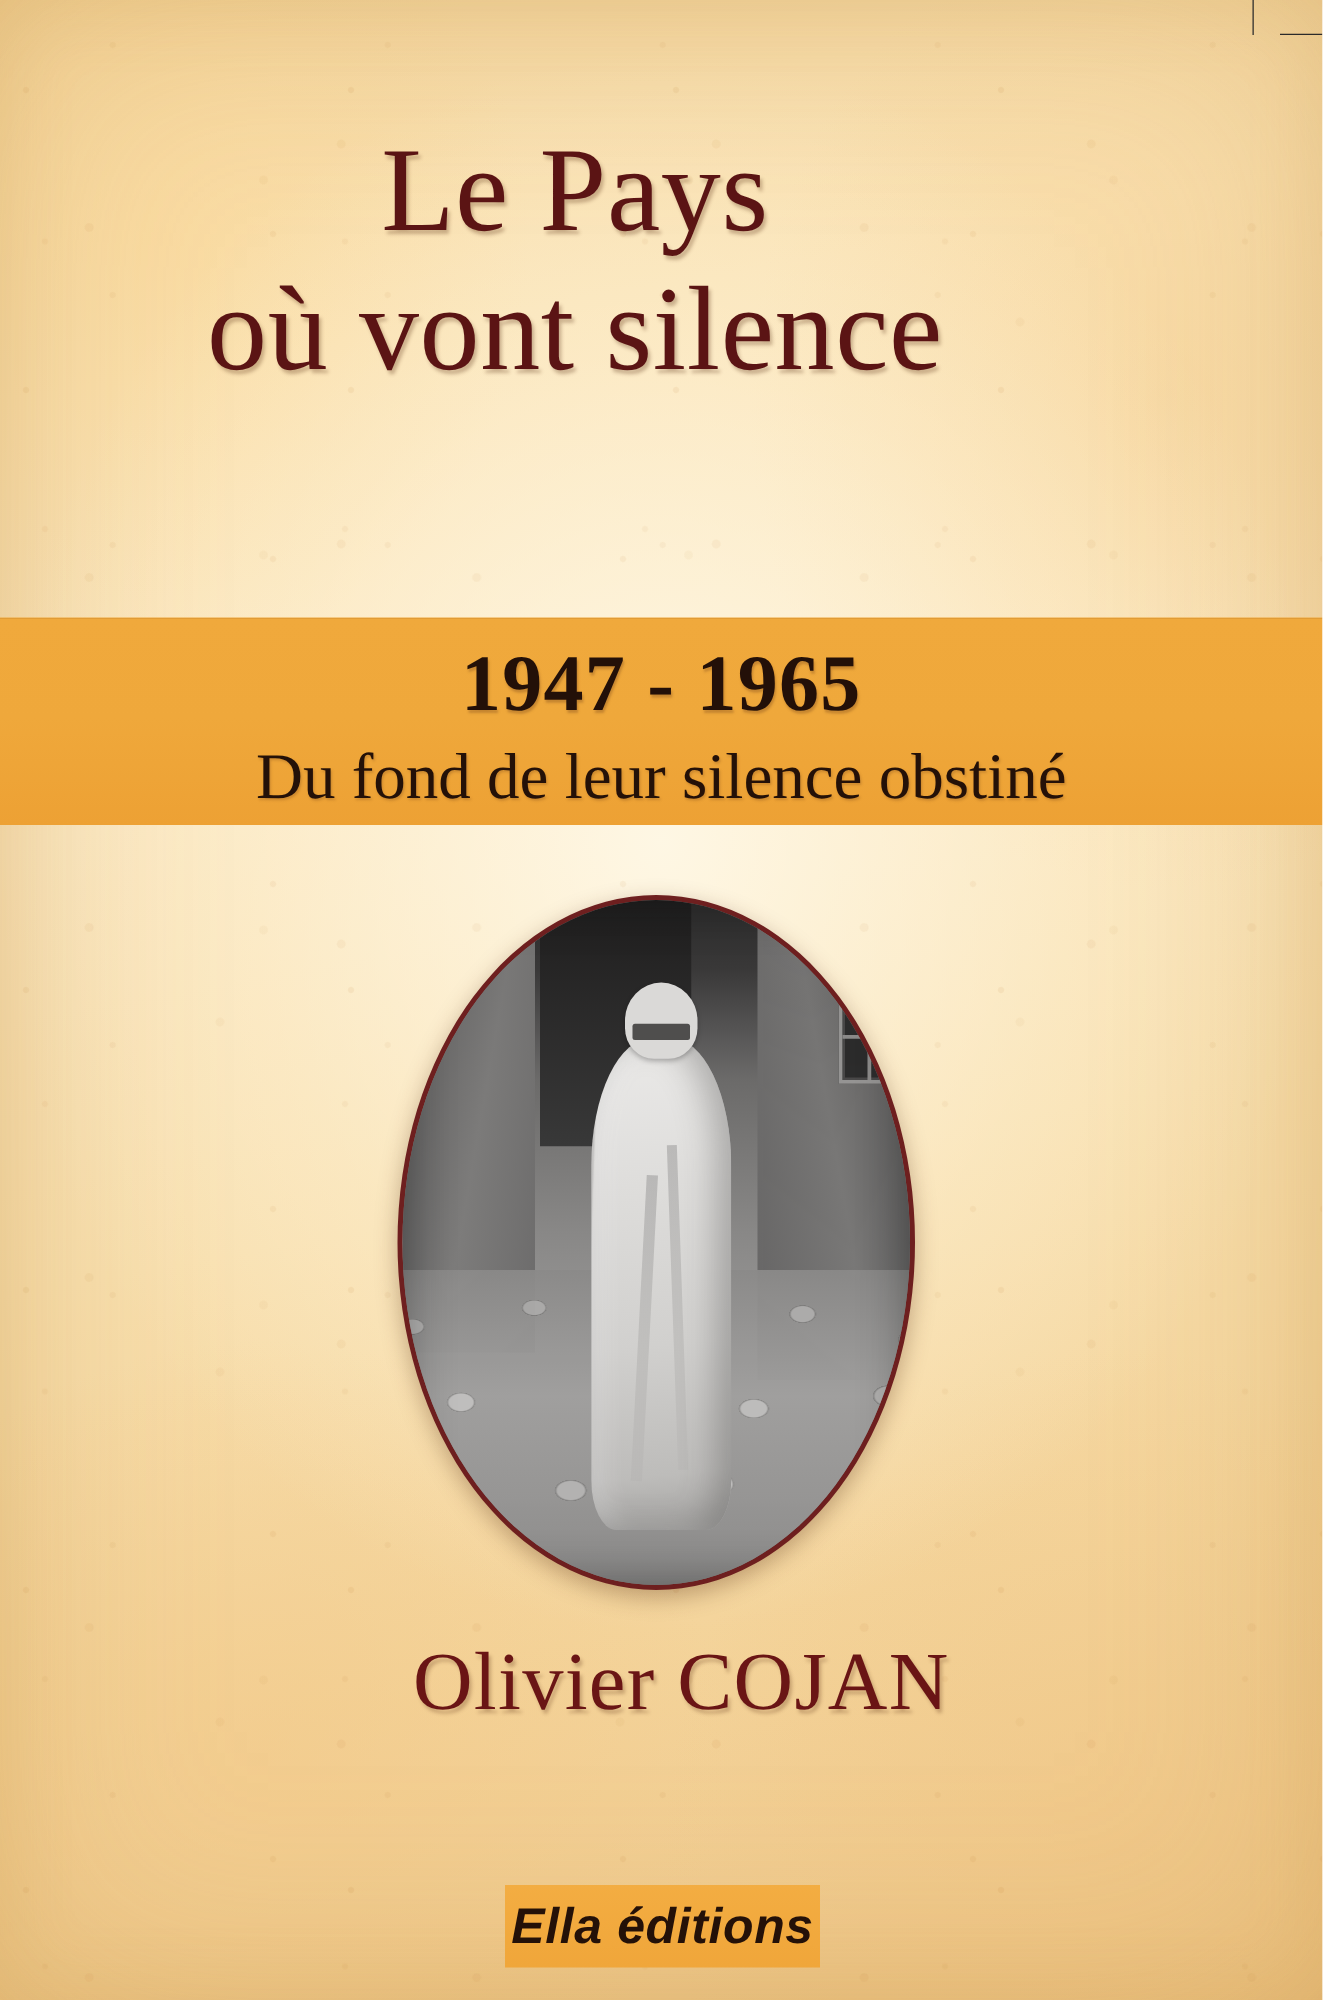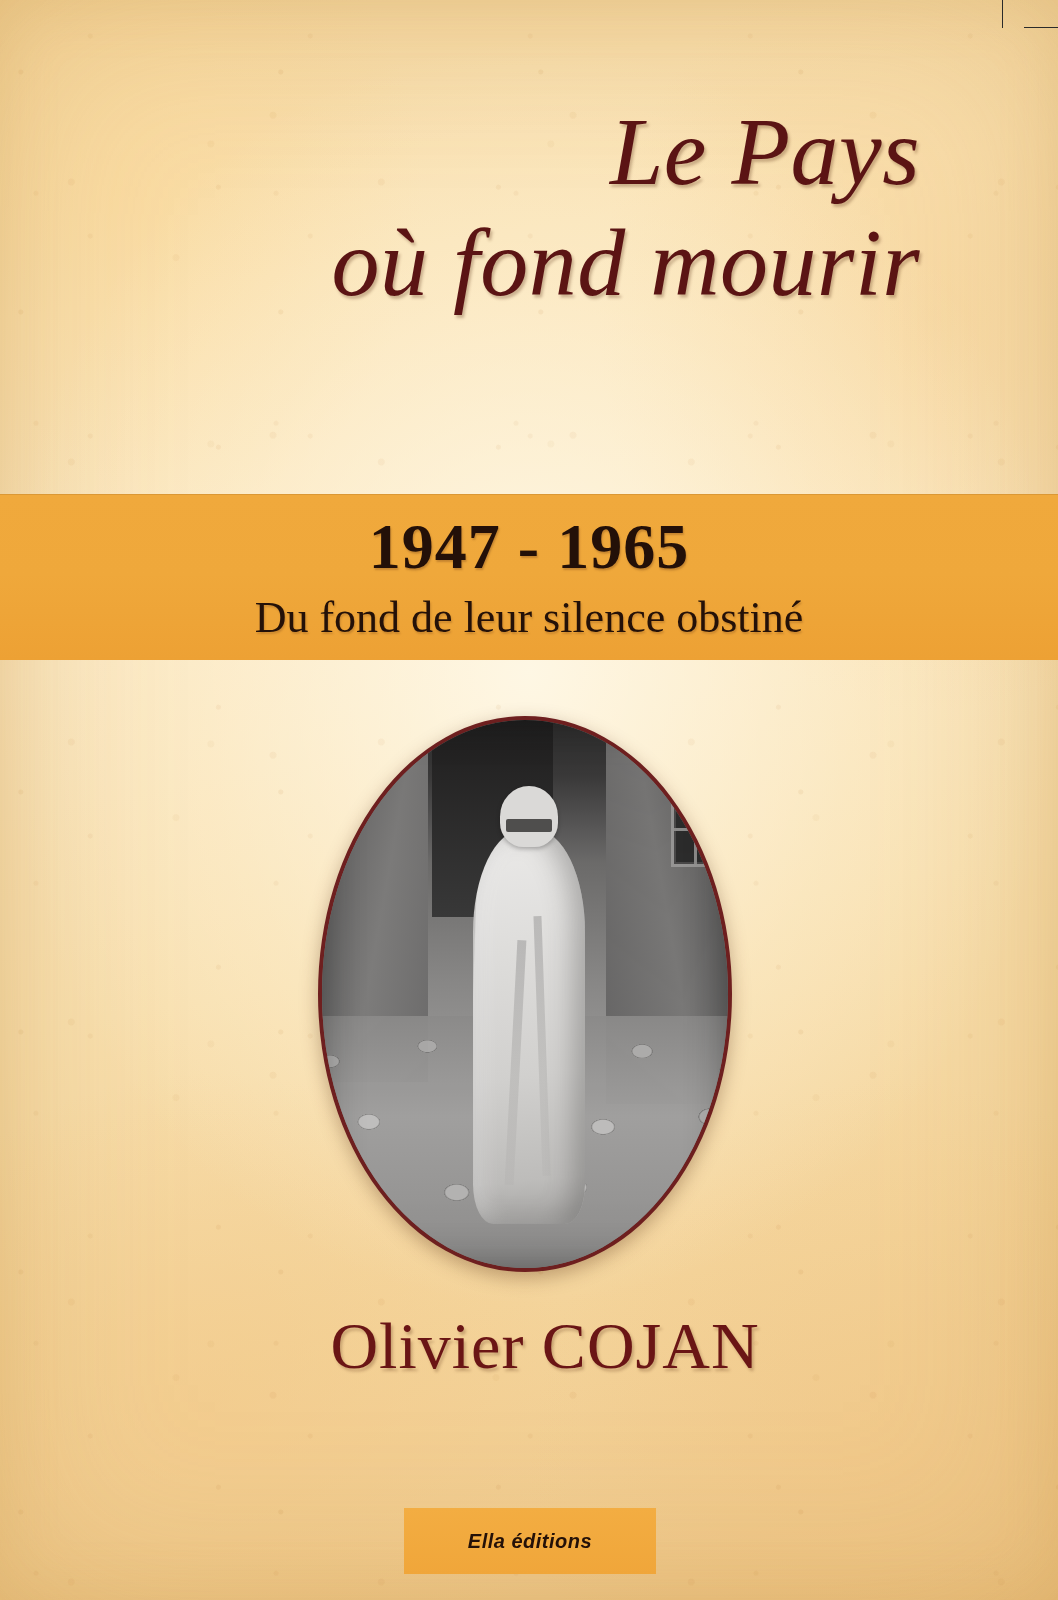--- a/index.html
+++ b/index.html
@@ -62,22 +62,21 @@
     width: 34px;
     height: 1px;
     background: #2a2a2a;
   }
 
   .title-block {
     position: absolute;
     top: 96px;
     left: 0;
     width: 920px;
-    text-align: right;
-    font-style: italic;
+    text-align: center;
   }
   .title-line {
     font-family: "Liberation Serif", serif;
     color: #5b1414;
     font-size: 92px;
     line-height: 1.16;
     letter-spacing: 0.5px;
     text-shadow: 2px 3px 3px rgba(90,45,20,0.30);
     white-space: nowrap;
   }
@@ -103,21 +102,21 @@
   .band-years {
     font-family: "Liberation Serif", serif;
     font-weight: bold;
     font-size: 64px;
     color: #231008;
     letter-spacing: 1px;
     text-shadow: 1px 2px 2px rgba(120,70,25,0.35);
   }
   .band-sub {
     font-family: "Liberation Serif", serif;
-    font-size: 44px;
+    font-size: 52px;
     color: #241108;
     margin-top: 8px;
     text-shadow: 1px 2px 2px rgba(120,70,25,0.30);
   }
 
   .photo-frame {
     position: absolute;
     left: 318px;
     top: 716px;
     width: 406px;
@@ -290,39 +289,39 @@
     height: 66px;
     background: linear-gradient(180deg, #f3ad42 0%, #f0a63a 100%);
     display: flex;
     align-items: center;
     justify-content: center;
   }
   .publisher-text {
     font-family: "Liberation Sans", sans-serif;
     font-weight: bold;
     font-style: italic;
-    font-size: 20px;
+    font-size: 40px;
     color: #241108;
     letter-spacing: 0.5px;
   }
 </style>
 </head>
 <body>
 
 <div class="cover">
 
   <div class="texture"></div>
   <div class="vignette"></div>
 
   <div class="crop-mark-v"></div>
   <div class="crop-mark-h"></div>
 
   <div class="title-block">
     <div class="title-line l1">Le Pays</div>
-    <div class="title-line l2">où fond mourir</div>
+    <div class="title-line l2">où vont silence</div>
   </div>
 
   <div class="band">
     <div class="band-inner">
       <div class="band-years">1947 - 1965</div>
       <div class="band-sub">Du fond de leur silence obstiné</div>
     </div>
   </div>
 
   <div class="photo-frame">

